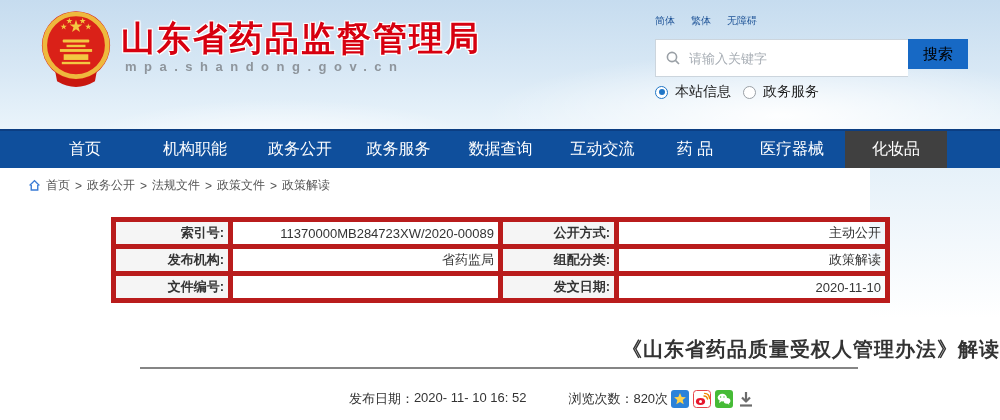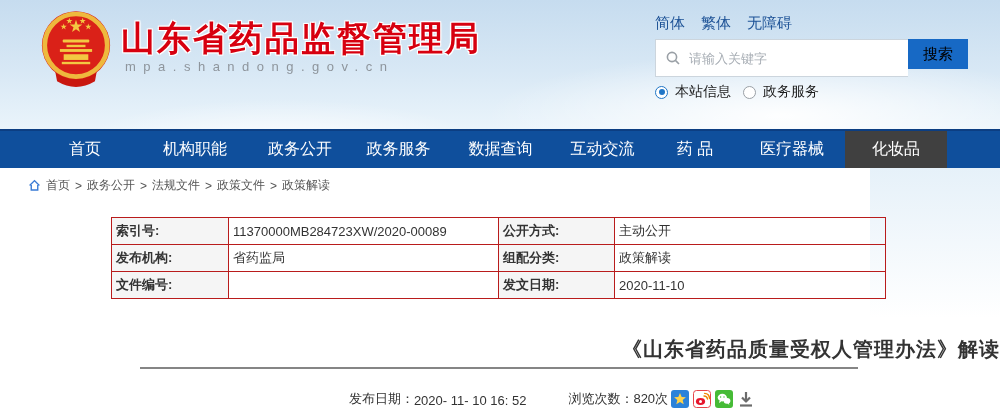--- a/index.html
+++ b/index.html
@@ -15,24 +15,24 @@
       linear-gradient(180deg,#c6dcef 0%, #d8e8f5 55%, #eaf4fb 100%);
   }
   .emblem { position:absolute; left:40px; top:8px; width:72px; height:84px; }
   .site-title {
     position:absolute; left:121px; top:16px; font-size:34px; font-weight:bold;
     color:#d7000f; letter-spacing:2px;
     text-shadow:1px 1px 0 #fff,-1px -1px 0 #fff,1px -1px 0 #fff,-1px 1px 0 #fff,0 0 3px #fff;
     white-space:nowrap;
   }
   .site-url {
-    position:absolute; left:125px; top:59px; font-size:13px; font-weight:normal;
+    position:absolute; left:125px; top:59px; font-size:13px; font-weight:bold;
     color:#8e959c; letter-spacing:7.5px; white-space:nowrap;
   }
-  .lang-links { position:absolute; left:655px; top:14px; display:flex; gap:16px; font-size:15px; }
+  .lang-links { position:absolute; left:655px; top:14px; display:flex; gap:16px; font-size:10px; }
   .lang-links span { color:#1d5296; cursor:pointer; }
   .search-bar { position:absolute; left:655px; top:39px; width:313px; height:38px; display:flex; }
   .search-input-wrap {
     flex:1; background:#fff; border:1px solid #ccd5dd; border-right:none;
     display:flex; align-items:center; padding:0 9px; gap:8px;
   }
   .search-input { border:none; outline:none; flex:1; font-size:13px; color:#333; background:transparent; font-family:"Liberation Sans",sans-serif; }
   .search-input::placeholder { color:#a8aeb5; }
   .search-button {
     width:60px; height:30px; background:#1769c5; color:#000000; font-size:15px;
@@ -65,28 +65,28 @@
     background:linear-gradient(180deg, rgba(205,227,243,.5), rgba(255,255,255,0)); }
 
   
   .breadcrumb { position:absolute; top:177px; left:28px; display:flex; align-items:center; gap:5px; font-size:12px; color:#555; }
   .breadcrumb .home-icon { display:flex; align-items:center; cursor:pointer; }
   .breadcrumb .crumb { cursor:pointer; }
   .breadcrumb .sep { color:#555; }
 
   
   .info-table { position:absolute; left:111px; top:217px; width:774px; border-collapse:collapse; table-layout:fixed; }
-  .info-table td { border:1px solid #b91c1c; height:27px; font-size:13px; text-align:left; color:#333; padding:0 4px; }
+  .info-table td { border:5px solid #b91c1c; height:27px; font-size:13px; text-align:right; color:#333; padding:0 4px; }
   .info-table td.lbl { background:#f5f5f5; font-weight:bold; }
 
   
   .article-title { position:absolute; top:336px; left:0; width:1000px; text-align:right; font-size:20px; font-weight:bold; color:#333; letter-spacing:1px; }
   .title-rule { position:absolute; top:367px; left:140px; width:718px; height:2px; background:#858585; }
   .meta-row { position:absolute; top:390px; left:0; width:1000px; padding-left:104px;
-    display:flex; justify-content:center; align-items:flex-end; font-size:13px; color:#333; }
+    display:flex; justify-content:center; align-items:flex-start; font-size:13px; color:#333; }
   .meta-row .gap { width:42px; }
   .share-icons { display:flex; align-items:center; gap:4px; margin-left:3px; }
   .share-icons .icon { width:18px; height:18px; cursor:pointer; }
 </style>
 </head>
 <body>
 
 <div class="page">
 
   <div class="header">

